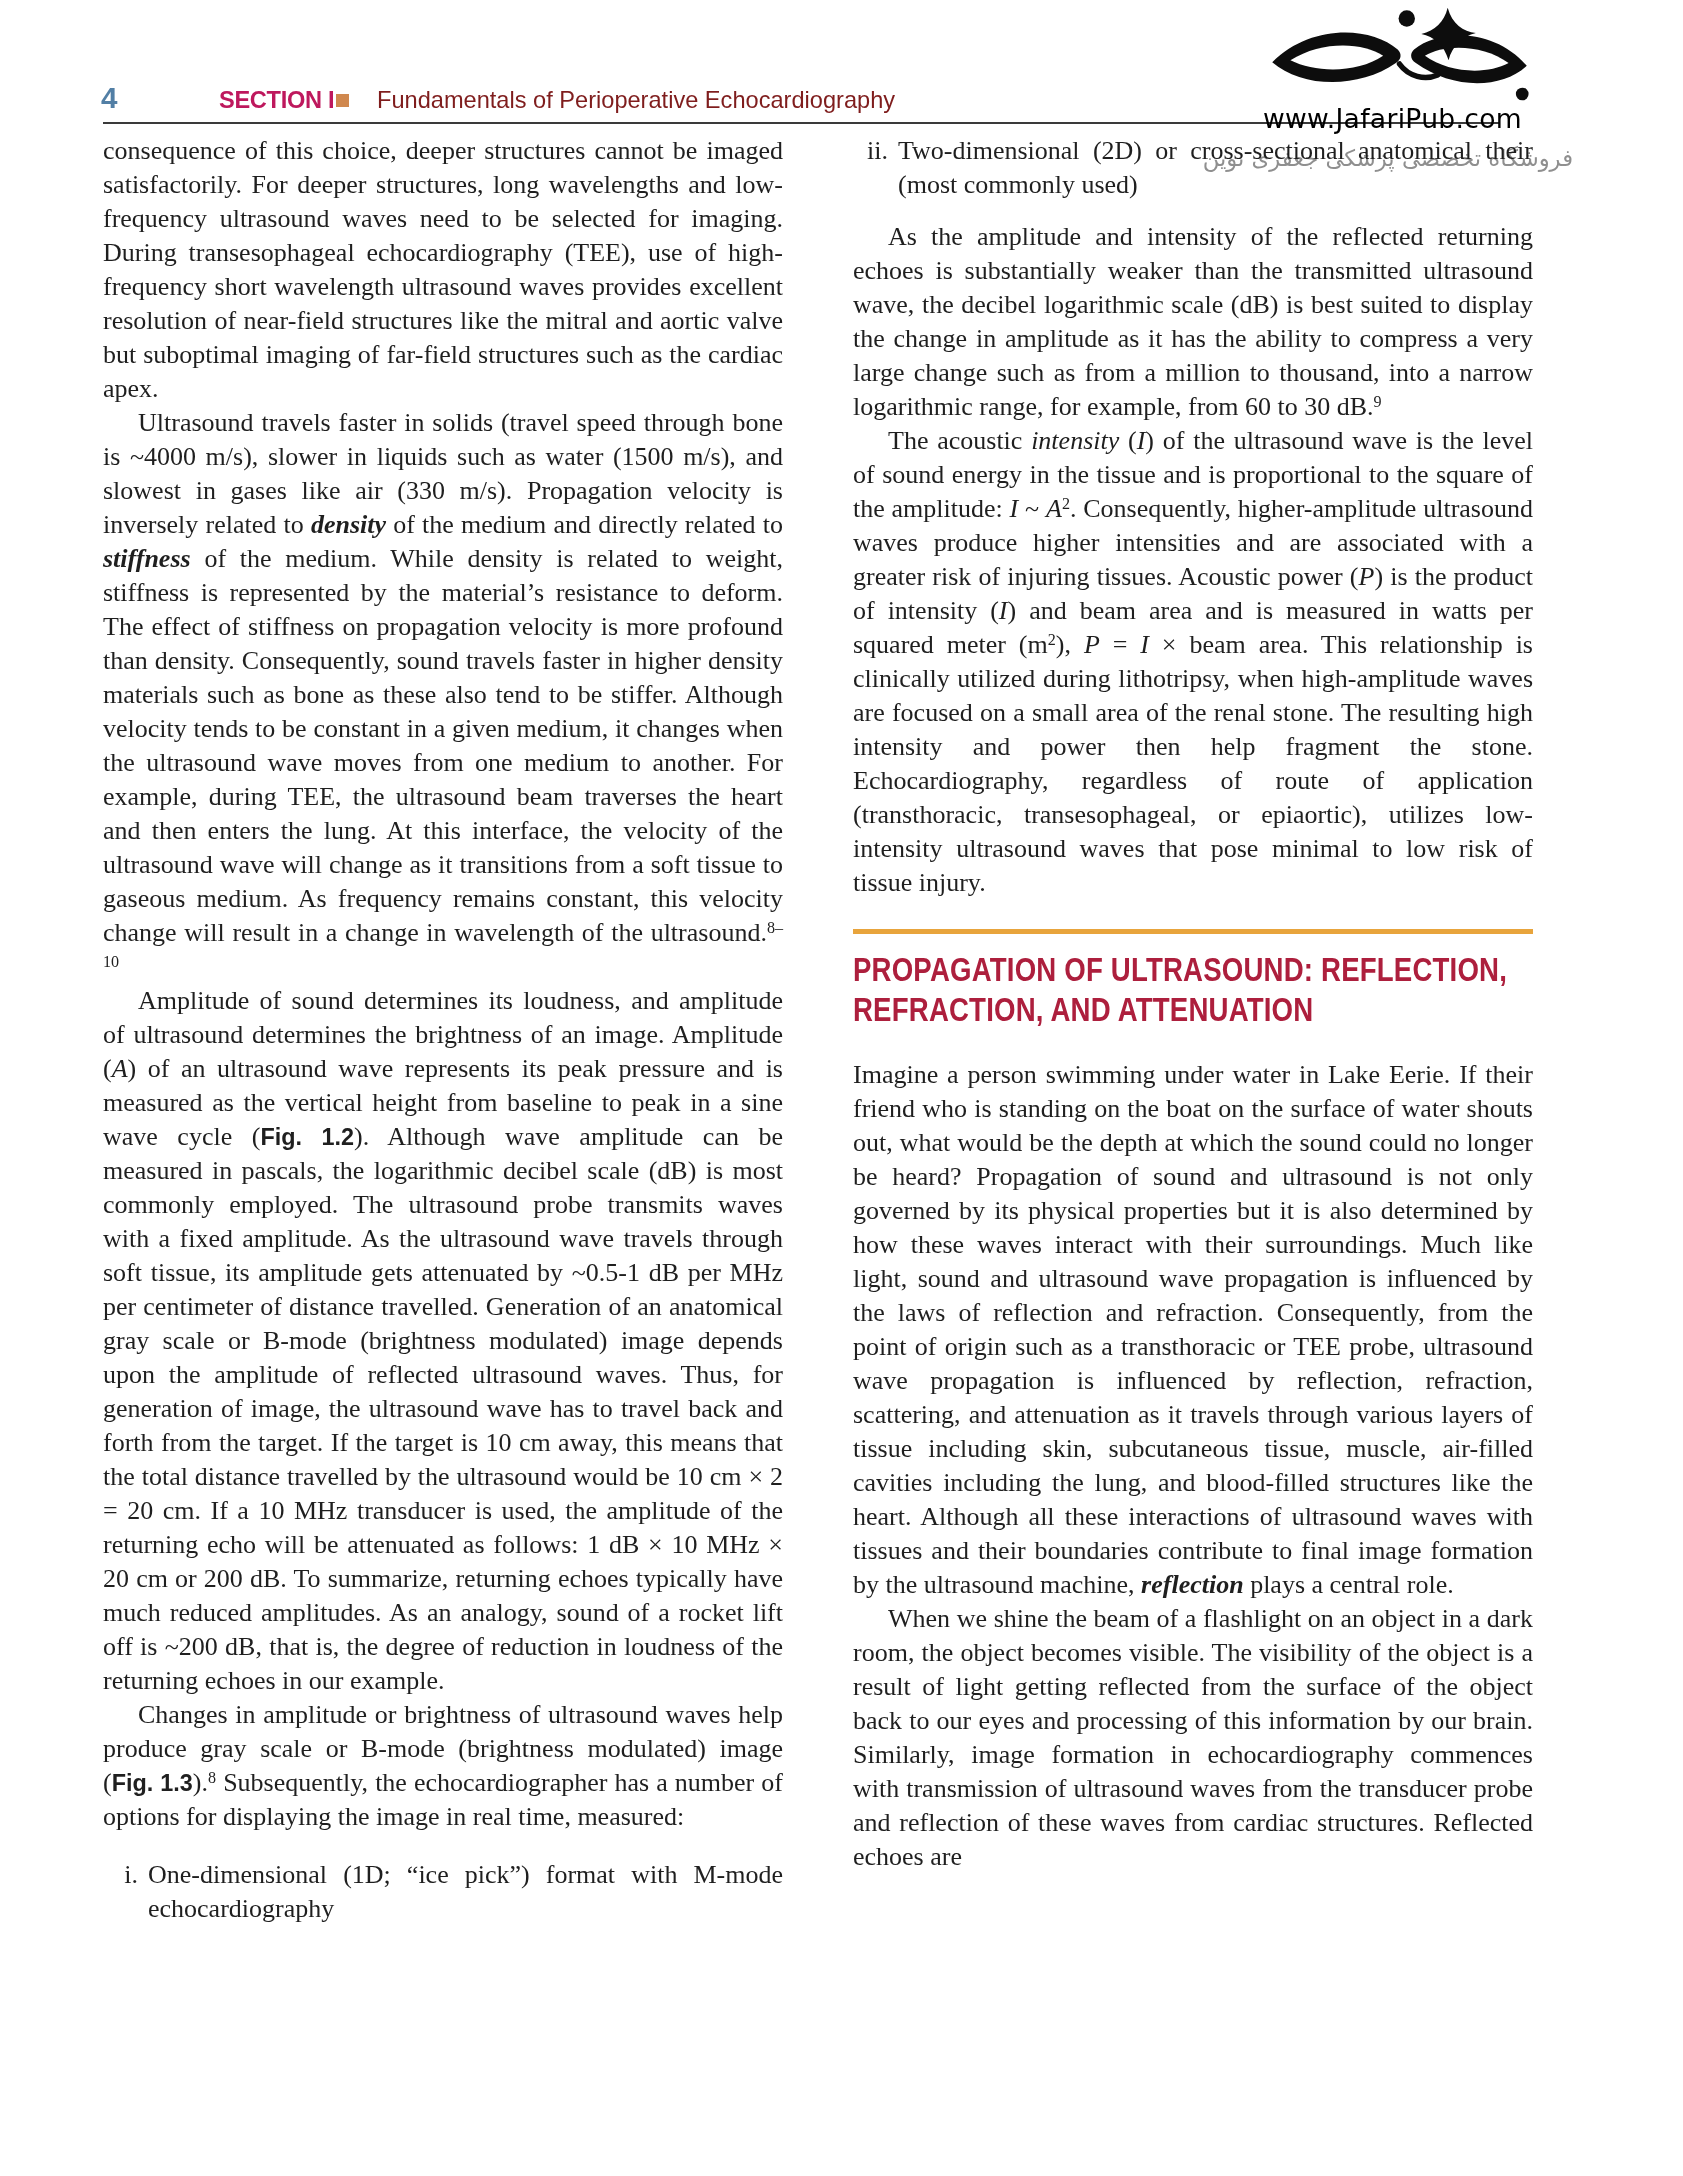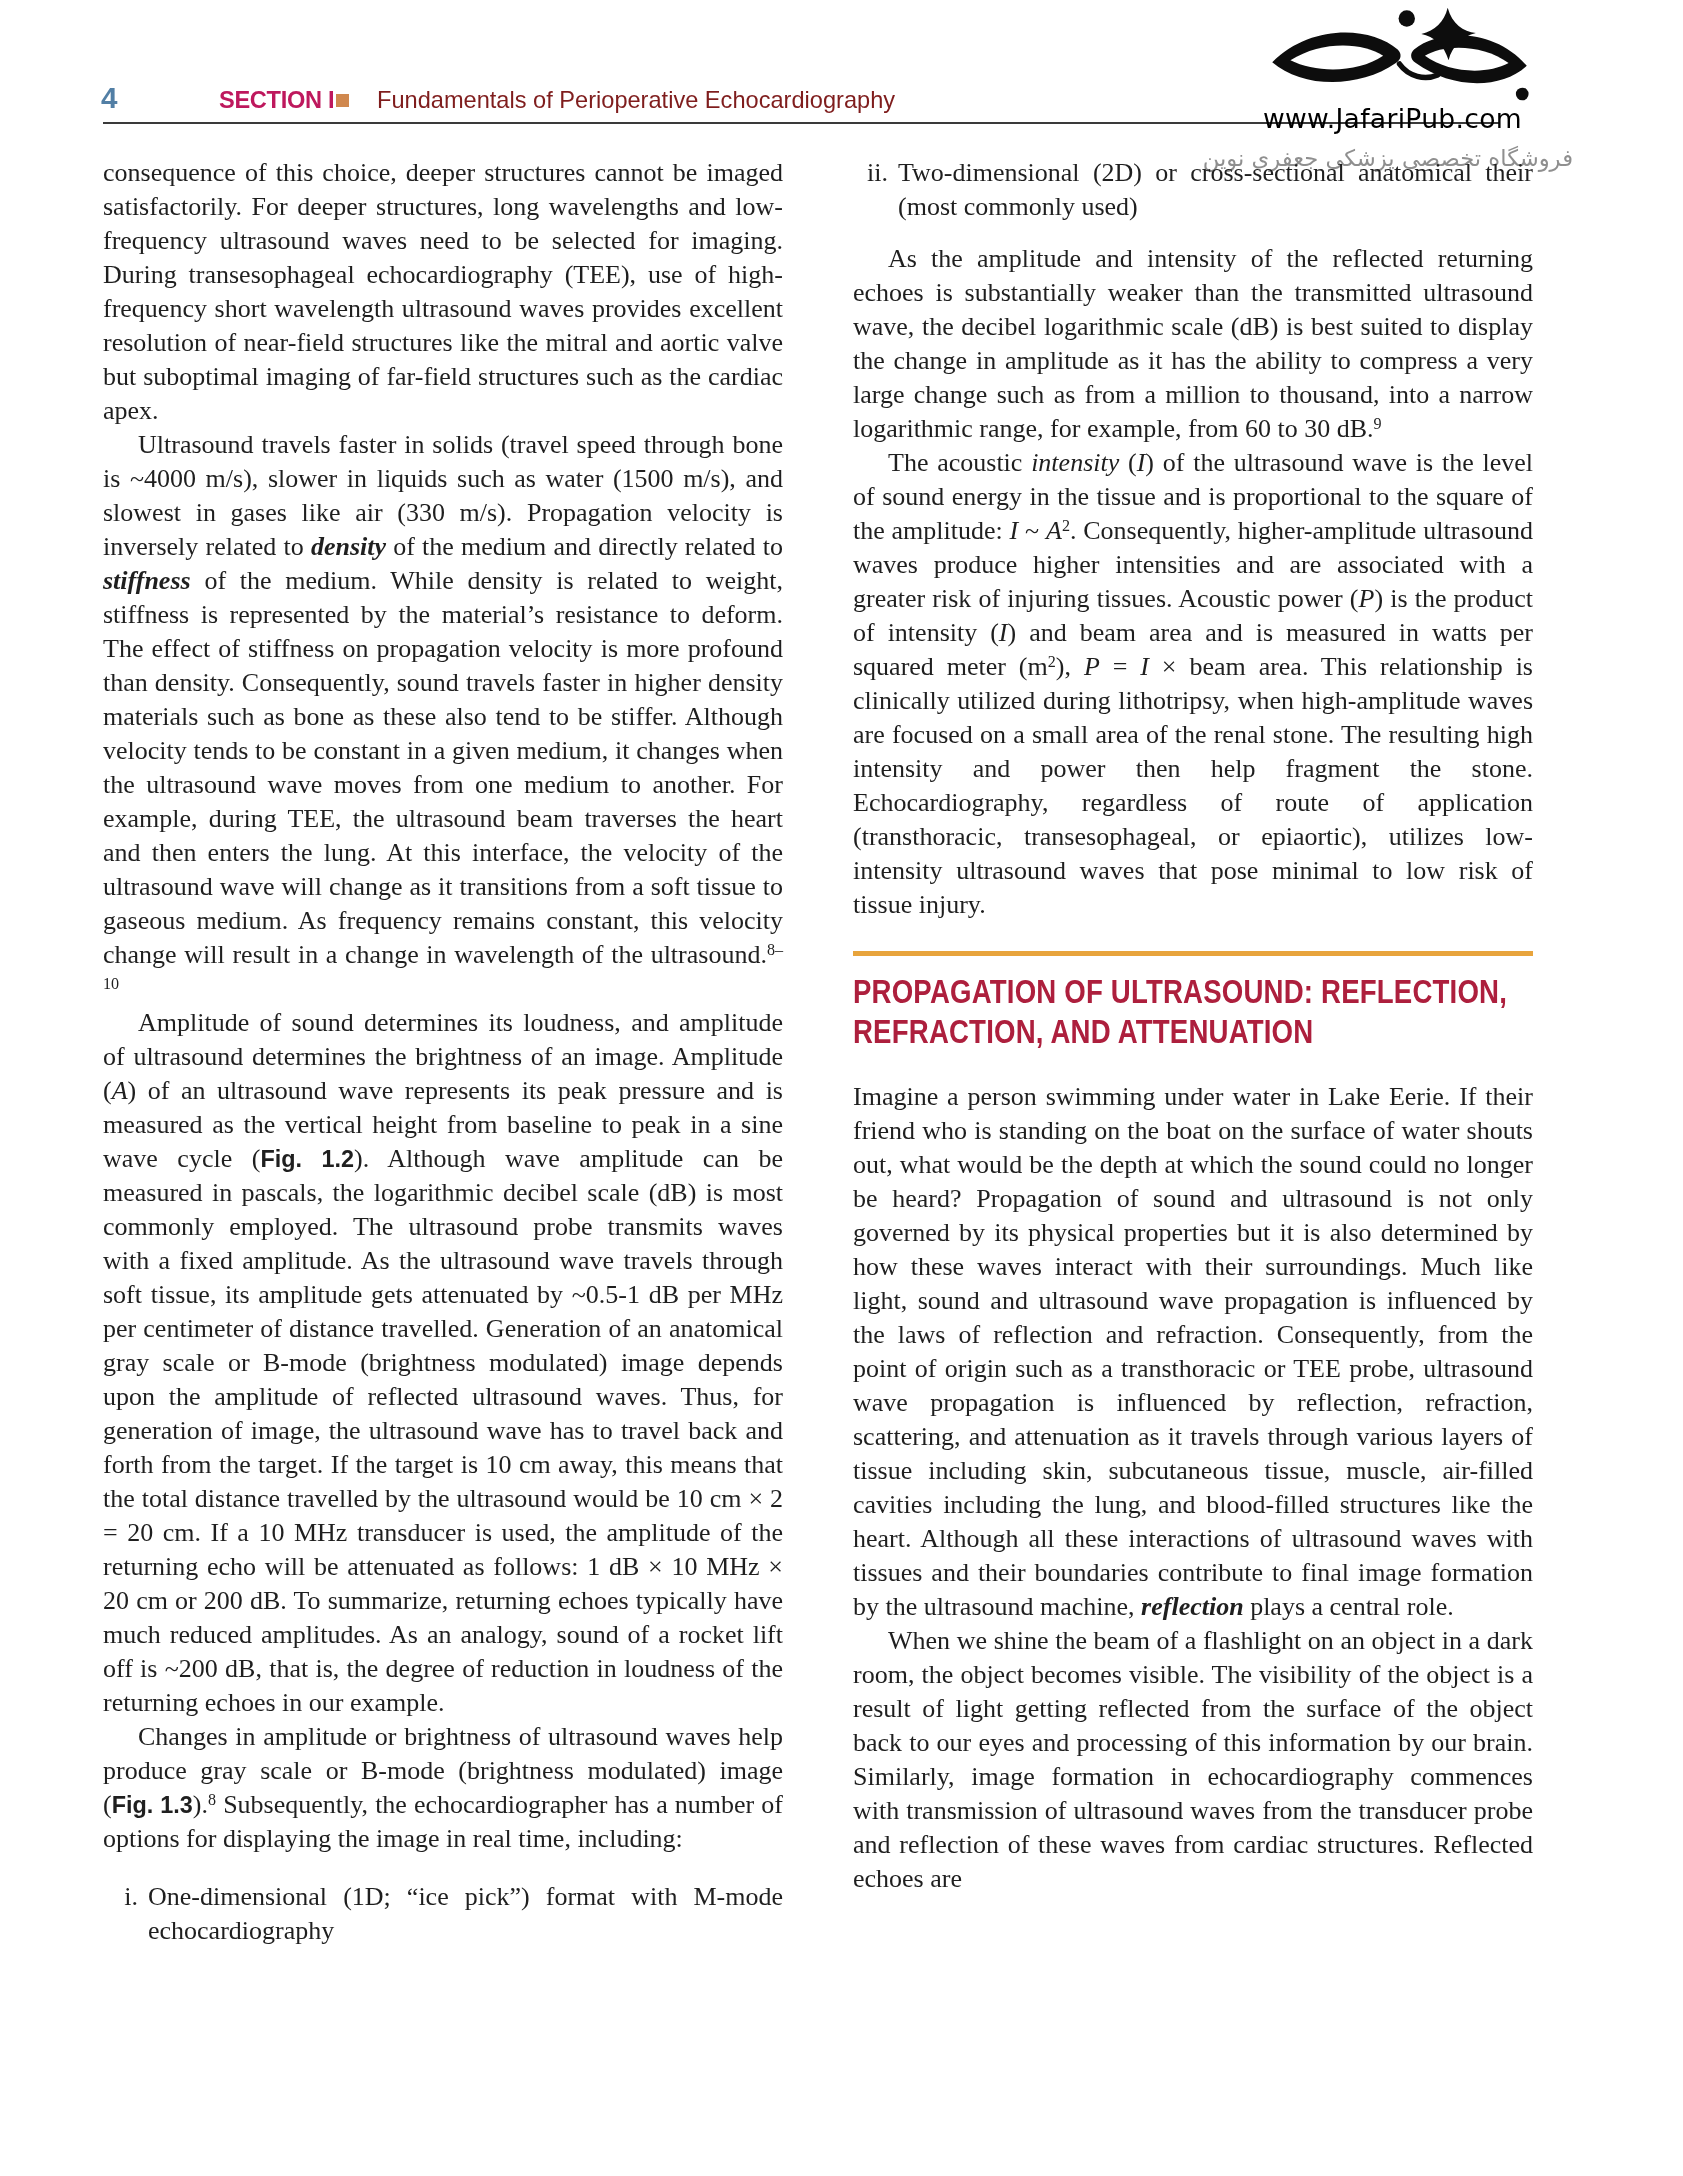--- a/index.html
+++ b/index.html
@@ -18,21 +18,21 @@
   .section-title{position:absolute;left:377px;top:89px;
     font:23.6px/1 "Liberation Sans",sans-serif;color:#7f1d1d;}
   .header-rule{position:absolute;left:103px;top:122px;width:1397px;height:2px;background:#3a3a3a;}
   
   .logo{position:absolute;right:143px;top:3.9px;width:281px;height:100px;}
   .site-url{position:absolute;right:161px;top:104px;
     font:26.6px/1.1 "DejaVu Sans",sans-serif;color:#000000;letter-spacing:0.3px;}
   .watermark{position:absolute;right:110px;top:144px;direction:rtl;
     font:22.7px/1.3 "DejaVu Sans",sans-serif;color:#8f8f8f;z-index:0;}
   
-  .col{position:absolute;top:156px;width:680px;z-index:1;
+  .col{position:absolute;top:134px;width:680px;z-index:1;
     font-size:26px;line-height:34px;text-align:justify;}
   .col-left{left:103px;}
   .col-right{left:853px;}
   .col p{margin:0;}
   .col p.indent{text-indent:35px;}
   .li{position:relative;padding-left:45px;}
   .li .marker{position:absolute;left:0;top:0;width:35px;text-align:right;}
   .r-i{font-style:italic;}
   .r-bi{font-style:italic;font-weight:bold;}
   .r-fig{font-family:"Liberation Sans",sans-serif;font-weight:bold;font-size:0.9em;}
@@ -70,21 +70,21 @@
       </g>
     </svg>
   </div>
   <div class="site-url">www.JafariPub.com</div>
   <div class="watermark">فروشگاه تخصصی پزشکی جعفری نوین</div>
 
   <div class="col col-left">
       <p class=""><span>consequence of this choice, deeper structures cannot be imaged satisfactorily. For deeper structures, long wavelengths and low-frequency ultrasound waves need to be selected for imaging. During transesophageal echocardiography (TEE), use of high-frequency short wavelength ultrasound waves provides excellent resolution of near-field structures like the mitral and aortic valve but suboptimal imaging of far-field structures such as the cardiac apex.</span></p>
       <p class="indent"><span>Ultrasound travels faster in solids (travel speed through bone is ~4000 m/s), slower in liquids such as water (1500 m/s), and slowest in gases like air (330 m/s). Propagation velocity is inversely related to </span><span class="r-bi">density</span><span> of the medium and directly related to </span><span class="r-bi">stiffness</span><span> of the medium. While density is related to weight, stiffness is represented by the material’s resistance to deform. The effect of stiffness on propagation velocity is more profound than density. Consequently, sound travels faster in higher density materials such as bone as these also tend to be stiffer. Although velocity tends to be constant in a given medium, it changes when the ultrasound wave moves from one medium to another. For example, during TEE, the ultrasound beam traverses the heart and then enters the lung. At this interface, the velocity of the ultrasound wave will change as it transitions from a soft tissue to gaseous medium. As frequency remains constant, this velocity change will result in a change in wavelength of the ultrasound.</span><sup>8–10</sup></p>
       <p class="indent"><span>Amplitude of sound determines its loudness, and amplitude of ultrasound determines the brightness of an image. Amplitude (</span><span class="r-i">A</span><span>) of an ultrasound wave represents its peak pressure and is measured as the vertical height from baseline to peak in a sine wave cycle (</span><span class="r-fig">Fig. 1.2</span><span>). Although wave amplitude can be measured in pascals, the logarithmic decibel scale (dB) is most commonly employed. The ultrasound probe transmits waves with a fixed amplitude. As the ultrasound wave travels through soft tissue, its amplitude gets attenuated by ~0.5-1 dB per MHz per centimeter of distance travelled. Generation of an anatomical gray scale or B-mode (brightness modulated) image depends upon the amplitude of reflected ultrasound waves. Thus, for generation of image, the ultrasound wave has to travel back and forth from the target. If the target is 10 cm away, this means that the total distance travelled by the ultrasound would be 10 cm × 2 = 20 cm. If a 10 MHz transducer is used, the amplitude of the returning echo will be attenuated as follows: 1 dB × 10 MHz × 20 cm or 200 dB. To summarize, returning echoes typically have much reduced amplitudes. As an analogy, sound of a rocket lift off is ~200 dB, that is, the degree of reduction in loudness of the returning echoes in our example.</span></p>
-      <p class="indent"><span>Changes in amplitude or brightness of ultrasound waves help produce gray scale or B-mode (brightness modulated) image (</span><span class="r-fig">Fig. 1.3</span><span>).</span><sup>8</sup><span> Subsequently, the echocardiographer has a number of options for displaying the image in real time, including:</span></p>
+      <p class="indent"><span>Changes in amplitude or brightness of ultrasound waves help produce gray scale or B-mode (brightness modulated) image (</span><span class="r-fig">Fig. 1.3</span><span>).</span><sup>8</sup><span> Subsequently, the echocardiographer has a number of options for displaying the image in real time, measured:</span></p>
       <div class="li" style="margin-top: 23.6px;"><span class="marker">i.</span><span>One-dimensional (1D; “ice pick”) format with M-mode echocardiography</span></div>
     </div>
   <div class="col col-right">
       <div class="li"><span class="marker">ii.</span><span>Two-dimensional (2D) or cross-sectional anatomical their (most commonly used)</span></div>
       <p class="indent" style="margin-top: 17.7px;"><span>As the amplitude and intensity of the reflected returning echoes is substantially weaker than the transmitted ultrasound wave, the decibel logarithmic scale (dB) is best suited to display the change in amplitude as it has the ability to compress a very large change such as from a million to thousand, into a narrow logarithmic range, for example, from 60 to 30 dB.</span><sup>9</sup></p>
       <p class="indent"><span>The acoustic </span><span class="r-i">intensity</span><span> (</span><span class="r-i">I</span><span>) of the ultrasound wave is the level of sound energy in the tissue and is proportional to the square of the amplitude: </span><span class="r-i">I</span><span> ~ </span><span class="r-i">A</span><sup>2</sup><span>. Consequently, higher-amplitude ultrasound waves produce higher intensities and are associated with a greater risk of injuring tissues. Acoustic power (</span><span class="r-i">P</span><span>) is the product of intensity (</span><span class="r-i">I</span><span>) and beam area and is measured in watts per squared meter (m</span><sup>2</sup><span>), </span><span class="r-i">P</span><span> = </span><span class="r-i">I</span><span> × beam area. This relationship is clinically utilized during lithotripsy, when high-amplitude waves are focused on a small area of the renal stone. The resulting high intensity and power then help fragment the stone. Echocardiography, regardless of route of application (transthoracic, transesophageal, or epiaortic), utilizes low-intensity ultrasound waves that pose minimal to low risk of tissue injury.</span></p>
       <div class="section-heading">
         <div class="sh-text">PROPAGATION OF ULTRASOUND: REFLECTION, REFRACTION, AND ATTENUATION</div>
       </div>
       <p class=""><span>Imagine a person swimming under water in Lake Eerie. If their friend who is standing on the boat on the surface of water shouts out, what would be the depth at which the sound could no longer be heard? Propagation of sound and ultrasound is not only governed by its physical properties but it is also determined by how these waves interact with their surroundings. Much like light, sound and ultrasound wave propagation is influenced by the laws of reflection and refraction. Consequently, from the point of origin such as a transthoracic or TEE probe, ultrasound wave propagation is influenced by reflection, refraction, scattering, and attenuation as it travels through various layers of tissue including skin, subcutaneous tissue, muscle, air-filled cavities including the lung, and blood-filled structures like the heart. Although all these interactions of ultrasound waves with tissues and their boundaries contribute to final image formation by the ultrasound machine, </span><span class="r-bi">reflection</span><span> plays a central role.</span></p>

